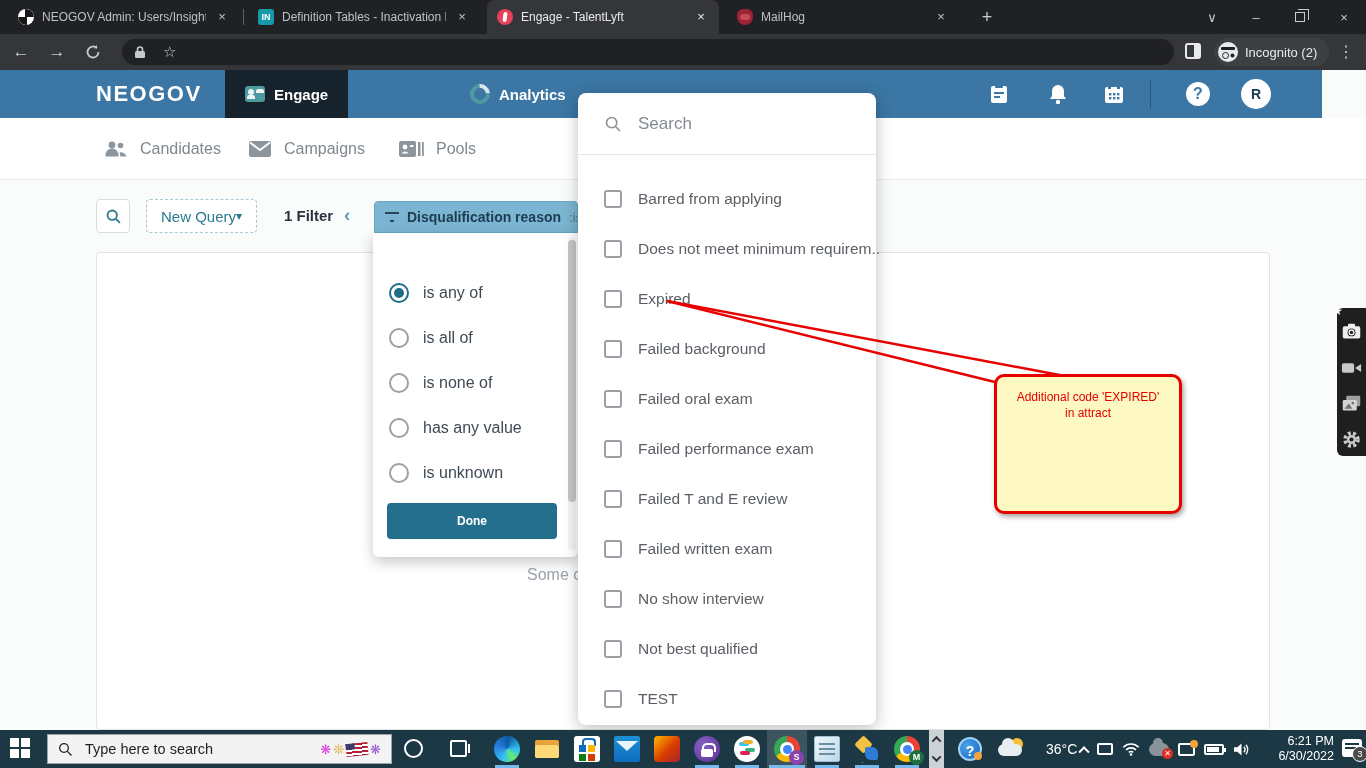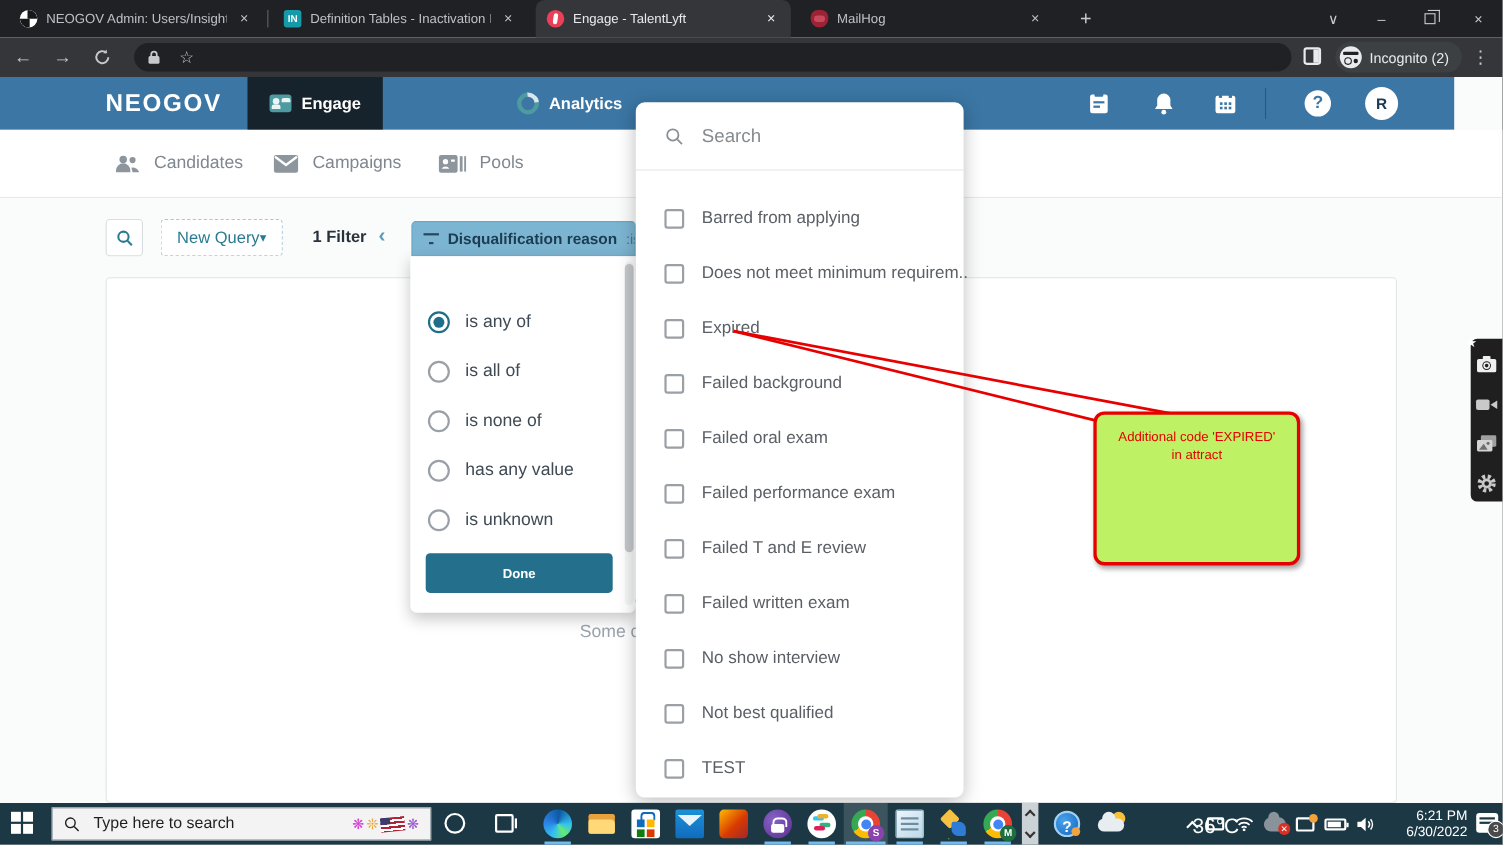--- a/index.html
+++ b/index.html
@@ -99,21 +99,21 @@
   .sp-search-row svg { color:#8a8f94; flex:none; }
   .sp-input { border:none; outline:none; flex:1; font-size:17px; color:#3c4043; font-family:inherit; background:transparent; }
   .sp-input::placeholder { color:#868b90; }
   .sp-list { position:absolute; left:0; top:81px; width:100%; }
   .cb-row { height:50px; display:flex; align-items:center; gap:16px; padding:0 26px; }
   .checkbox { width:18px; height:18px; border:2px solid #9aa0a6; border-radius:3px; flex:none; }
   .cb-label { font-size:15.5px; color:#5a5f65; white-space:nowrap; }
 
   
   .annot-svg { position:absolute; left:0; top:0; width:1366px; height:768px; z-index:7; pointer-events:none; }
-  .annot-box { position:absolute; left:994px; top:374px; width:188px; height:140px; background:#bef264; border:3px solid #e80000; border-radius:10px; box-shadow:2px 3px 5px rgba(0,0,0,.35); z-index:7; padding:12px 14px 8px; }
+  .annot-box { position:absolute; left:994px; top:374px; width:188px; height:140px; background:#fef9c3; border:3px solid #e80000; border-radius:10px; box-shadow:2px 3px 5px rgba(0,0,0,.35); z-index:7; padding:12px 14px 8px; }
   .annot-text { color:#e60000; font-size:12px; text-align:center; line-height:1.35; }
 
   
   .ext-bar { position:absolute; left:1337px; top:308px; width:29px; height:148px; background:#1f1f1f; border-radius:6px 0 0 6px; z-index:8; }
   .ext-star { position:absolute; left:-5px; top:-4px; color:#fff; font-size:12px; }
   .ext-ico { position:absolute; left:4px; width:21px; height:21px; color:#e4e4e4; }
   .ext-ico.dim { color:#c4c4c4; }
 
   
   .taskbar { position:absolute; left:0; top:730px; width:1366px; height:38px; background:#1b3844; z-index:10; }
@@ -167,21 +167,21 @@
   .tb-scroll .arr { flex:1; display:flex; align-items:center; justify-content:center; }
   .arr i { width:7px; height:7px; border-right:2px solid #333; border-bottom:2px solid #333; display:block; }
   .arr.up i { transform:rotate(-135deg) translate(-1px,-1px); }
   .arr.down i { transform:rotate(45deg) translate(-1px,-1px); }
   .tb-help { position:absolute; left:958px; top:7px; width:24px; height:24px; background:radial-gradient(circle at 35% 35%, #4aa3e8, #1565c0); border-radius:50%; color:#fff; font-weight:bold; font-size:14px; text-align:center; line-height:24px; border:2px solid #9fd0f5; }
   .tb-help::after { content:""; position:absolute; right:-2px; bottom:-1px; width:8px; height:8px; background:#f2a33c; border-radius:50%; }
   .tb-weather { position:absolute; left:998px; top:8px; width:30px; height:22px; }
   .w-sun { position:absolute; left:13px; top:0; width:12px; height:12px; background:#f8c13a; border-radius:50%; }
   .w-cloud { position:absolute; left:0; top:6px; width:24px; height:12px; background:#e8edf2; border-radius:8px; }
   .w-cloud::before { content:""; position:absolute; left:4px; top:-6px; width:12px; height:12px; background:#e8edf2; border-radius:50%; }
-  .tb-temp { position:absolute; left:1084px; top:11px; color:#fff; font-size:19px; }
+  .tb-temp { position:absolute; left:1046px; top:11px; color:#fff; font-size:14px; }
   .tray { position:absolute; left:1080px; top:0; height:38px; display:flex; align-items:center; gap:9px; color:#fff; }
   .tray-chevron { width:8px; height:8px; border-left:2px solid #fff; border-top:2px solid #fff; transform:rotate(45deg) translate(2px,2px); }
   .tray-tablet { width:16px; height:12px; border:2px solid #fff; border-radius:2px; }
   .tray svg { display:block; }
   .tray-cloud { position:relative; width:20px; height:13px; background:#8a9399; border-radius:7px; }
   .tray-cloud::before { content:""; position:absolute; left:4px; top:-5px; width:10px; height:10px; background:#8a9399; border-radius:50%; }
   .tray-cloud::after { content:"✕"; position:absolute; right:-4px; bottom:-3px; width:11px; height:11px; background:#d93025; border-radius:50%; color:#fff; font-size:8px; line-height:11px; text-align:center; }
   .tray-screen { position:relative; width:17px; height:13px; border:2px solid #fff; border-radius:2px; }
   .tray-screen::after { content:""; position:absolute; right:-5px; top:-5px; width:8px; height:8px; background:#f2a33c; border-radius:50%; }
   .tray-battery { position:relative; width:20px; height:11px; border:2px solid #fff; border-radius:2px; }

